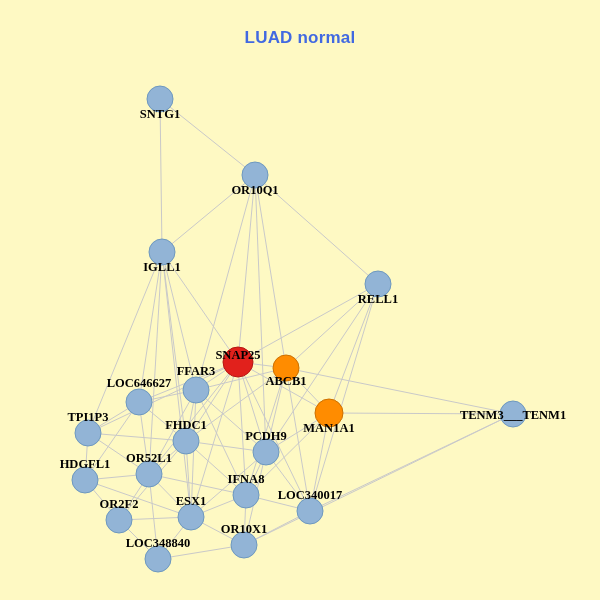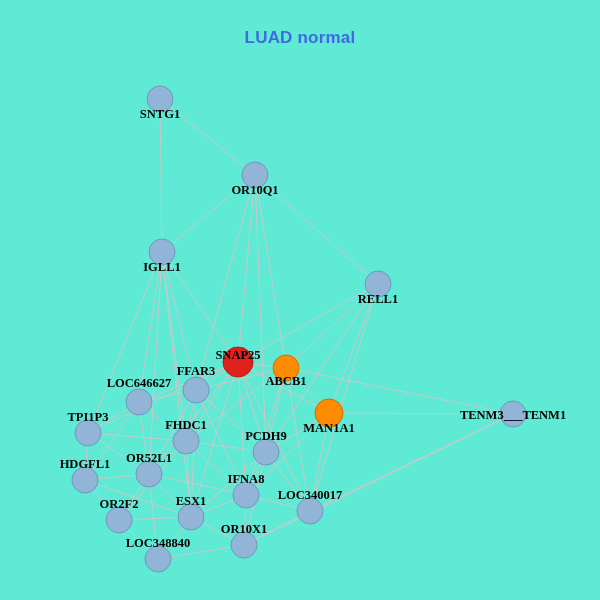--- a/index.html
+++ b/index.html
@@ -8,21 +8,21 @@
     background: #ffffff;
     width: 600px;
     height: 600px;
     overflow: hidden;
     font-family: "Liberation Sans", sans-serif;
   }
   .stage {
     position: relative;
     width: 600px;
     height: 600px;
-    background: #5eead4;
+    background: #fef9c3;
   }
   .chart-title {
     position: absolute;
     top: 28px;
     left: 0;
     width: 100%;
     text-align: center;
     font-family: "Liberation Sans", sans-serif;
     font-weight: bold;
     font-size: 17px;

